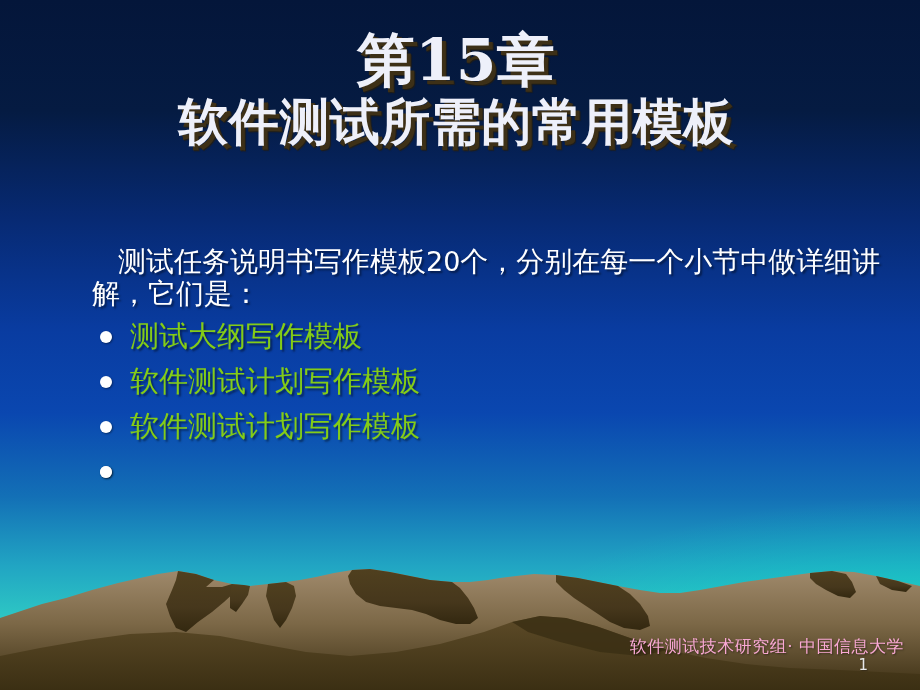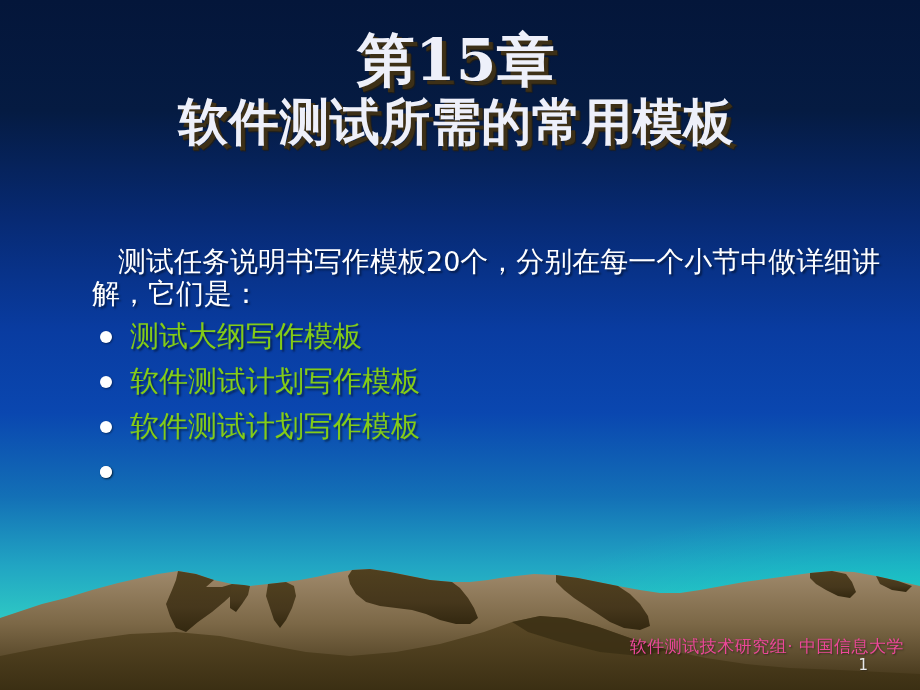--- a/index.html
+++ b/index.html
@@ -111,21 +111,21 @@
     border-radius: 50%;
     background: #ffffff;
     box-shadow: 1px 1px 2px rgba(0,0,0,0.4);
   }
 
   
   .footer {
     position: absolute;
     right: 16px;
     bottom: 32px;
-    color: #ec4899;
+    color: #f9a8d4;
     font-size: 17px;
     letter-spacing: 0.5px;
     text-shadow: 1px 1px 2px rgba(0,0,0,0.45);
     white-space: nowrap;
   }
   .page-number {
     position: absolute;
     right: 52px;
     bottom: 16px;
     color: #e8e8e8;

